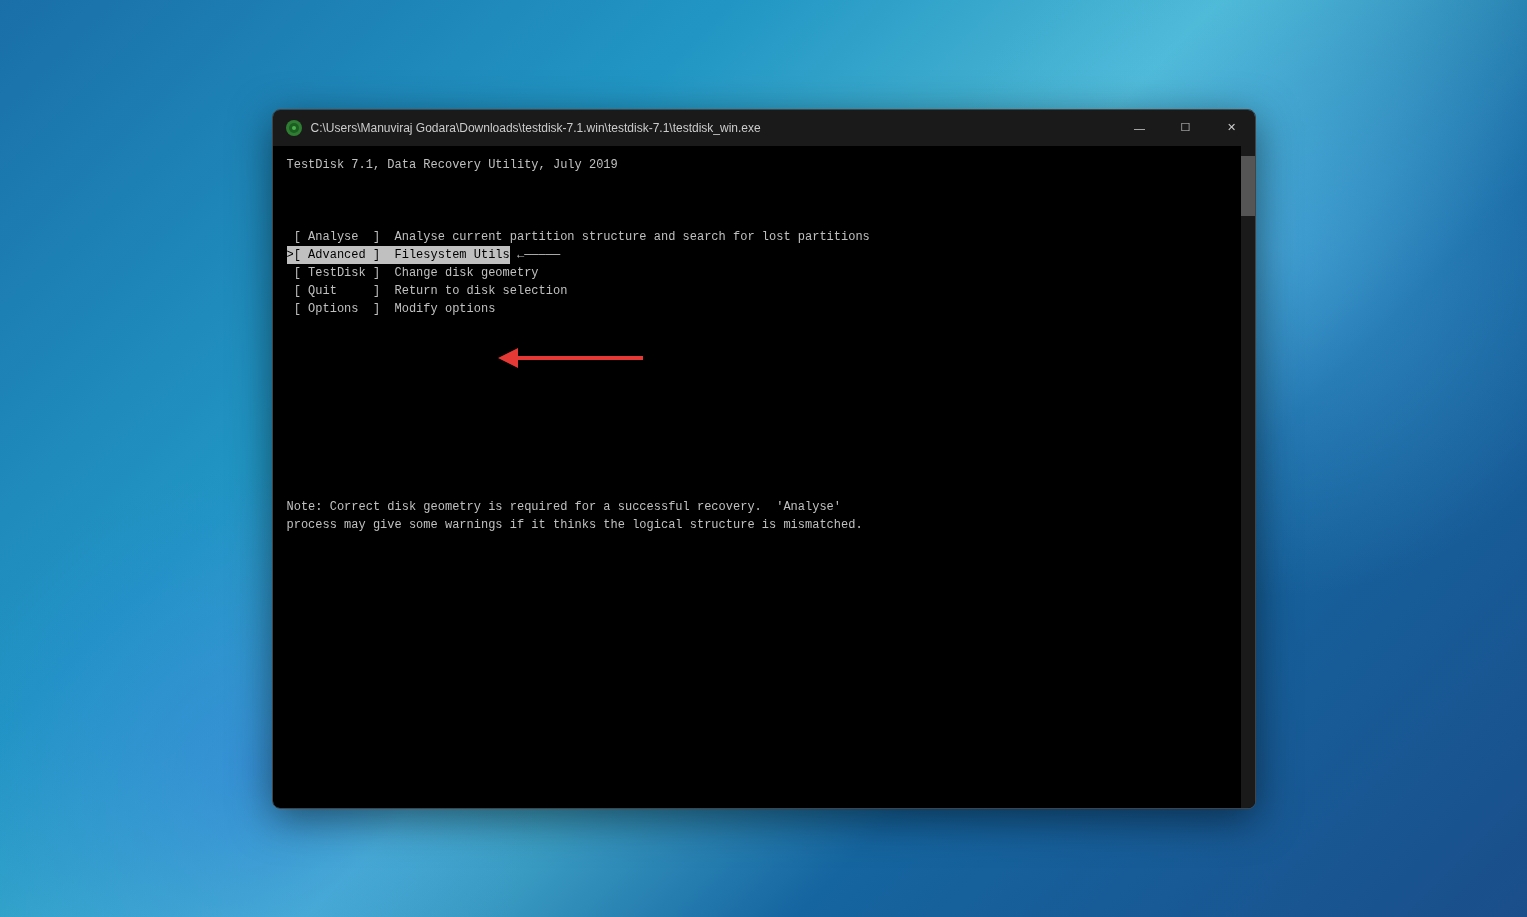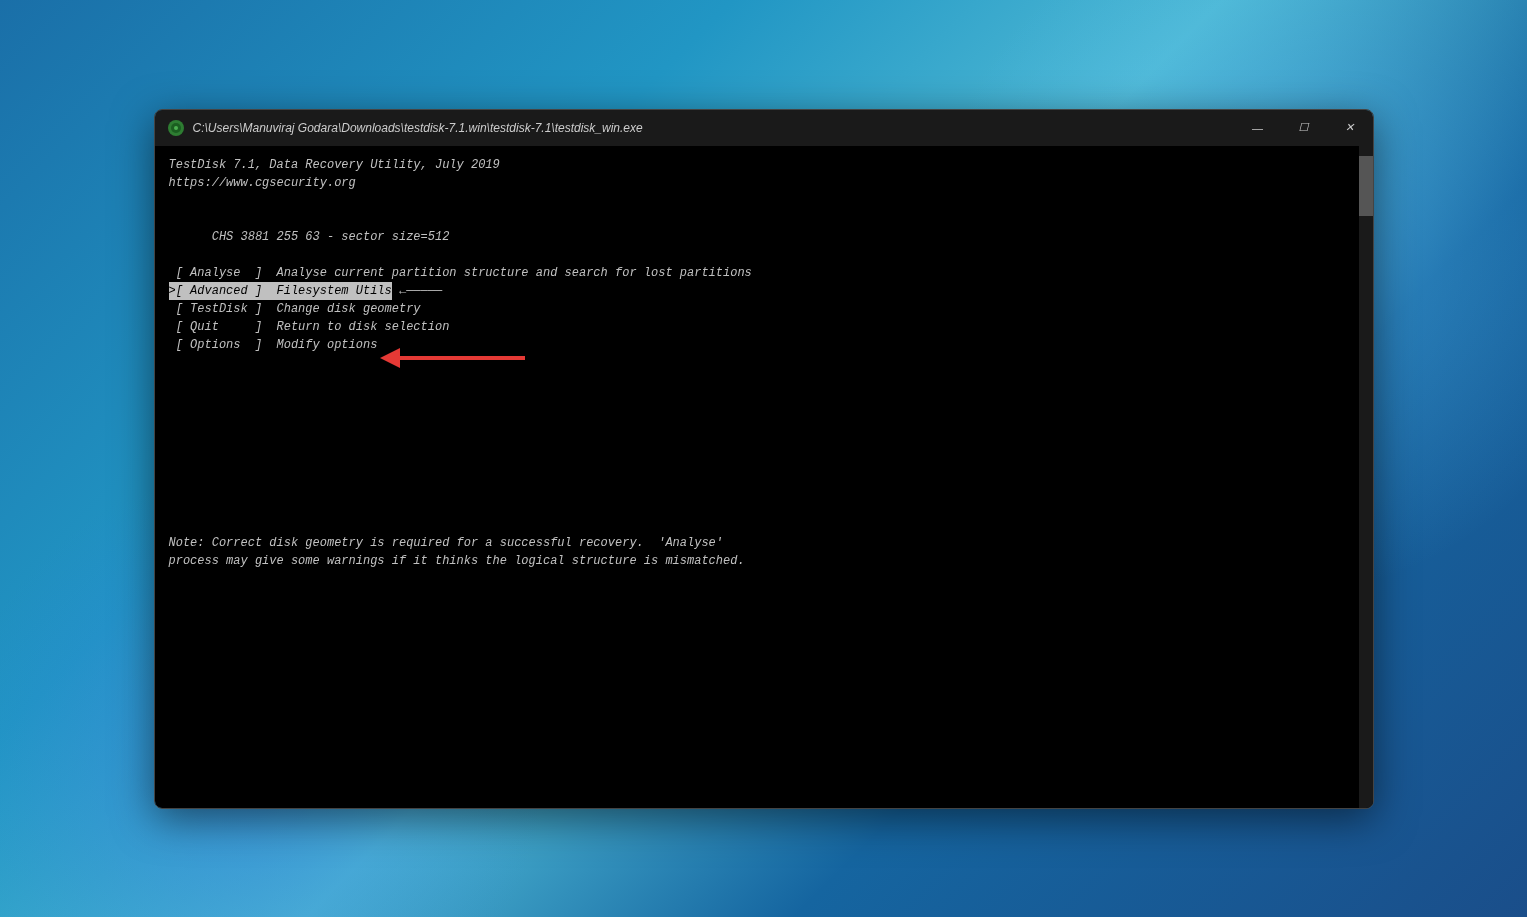--- a/index.html
+++ b/index.html
@@ -33,31 +33,30 @@
       position: absolute;
       bottom: -150px;
       left: -50px;
       width: 600px;
       height: 600px;
       background: radial-gradient(ellipse, rgba(50, 120, 220, 0.5) 0%, transparent 70%);
       border-radius: 50%;
     }
 
     .window {
-      width: 1220px;
+      width: 984px;
       height: 700px;
       border: 1px solid #444;
       border-radius: 8px;
       overflow: hidden;
       box-shadow: 0 10px 40px rgba(0,0,0,0.5);
       display: flex;
       flex-direction: column;
       position: relative;
       z-index: 10;
-      font-style: italic;
     }
 
     .title-bar {
       background: #1a1a1a;
       height: 36px;
       display: flex;
       align-items: center;
       padding: 0 12px;
       flex-shrink: 0;
     }
@@ -169,24 +168,22 @@
     <div class="title-bar-controls">
       <div class="title-bar-btn minimize">—</div>
       <div class="title-bar-btn maximize">☐</div>
       <div class="title-bar-btn close">✕</div>
     </div>
   </div>
 
   <div class="terminal">
     <div class="terminal-content">
       <span class="line">TestDisk 7.1, Data Recovery Utility, July 2019</span>
-      <span class="line">https://www.cgsecurity.org</span>
-      <span class="line">&nbsp;</span>
-      <span class="line">&nbsp;</span>
-      <span class="line">      CHS 3881 255 63 - sector size=512</span>
+      <span class="line">&nbsp;</span>
+      <span class="line">&nbsp;</span>
       <span class="line">&nbsp;</span>
       <span class="line"> [ Analyse  ]  Analyse current partition structure and search for lost partitions</span>
       <span class="menu-item"><span class="highlighted-row">&gt;[ Advanced ]  Filesystem Utils</span><span style="color:#c0c0c0;"> ←─────</span></span>
       <span class="line"> [ TestDisk ]  Change disk geometry</span>
       <span class="line"> [ Quit     ]  Return to disk selection</span>
       <span class="line"> [ Options  ]  Modify options</span>
       <span class="line">&nbsp;</span>
       <span class="line">&nbsp;</span>
       <span class="line">&nbsp;</span>
       <span class="line">&nbsp;</span>

